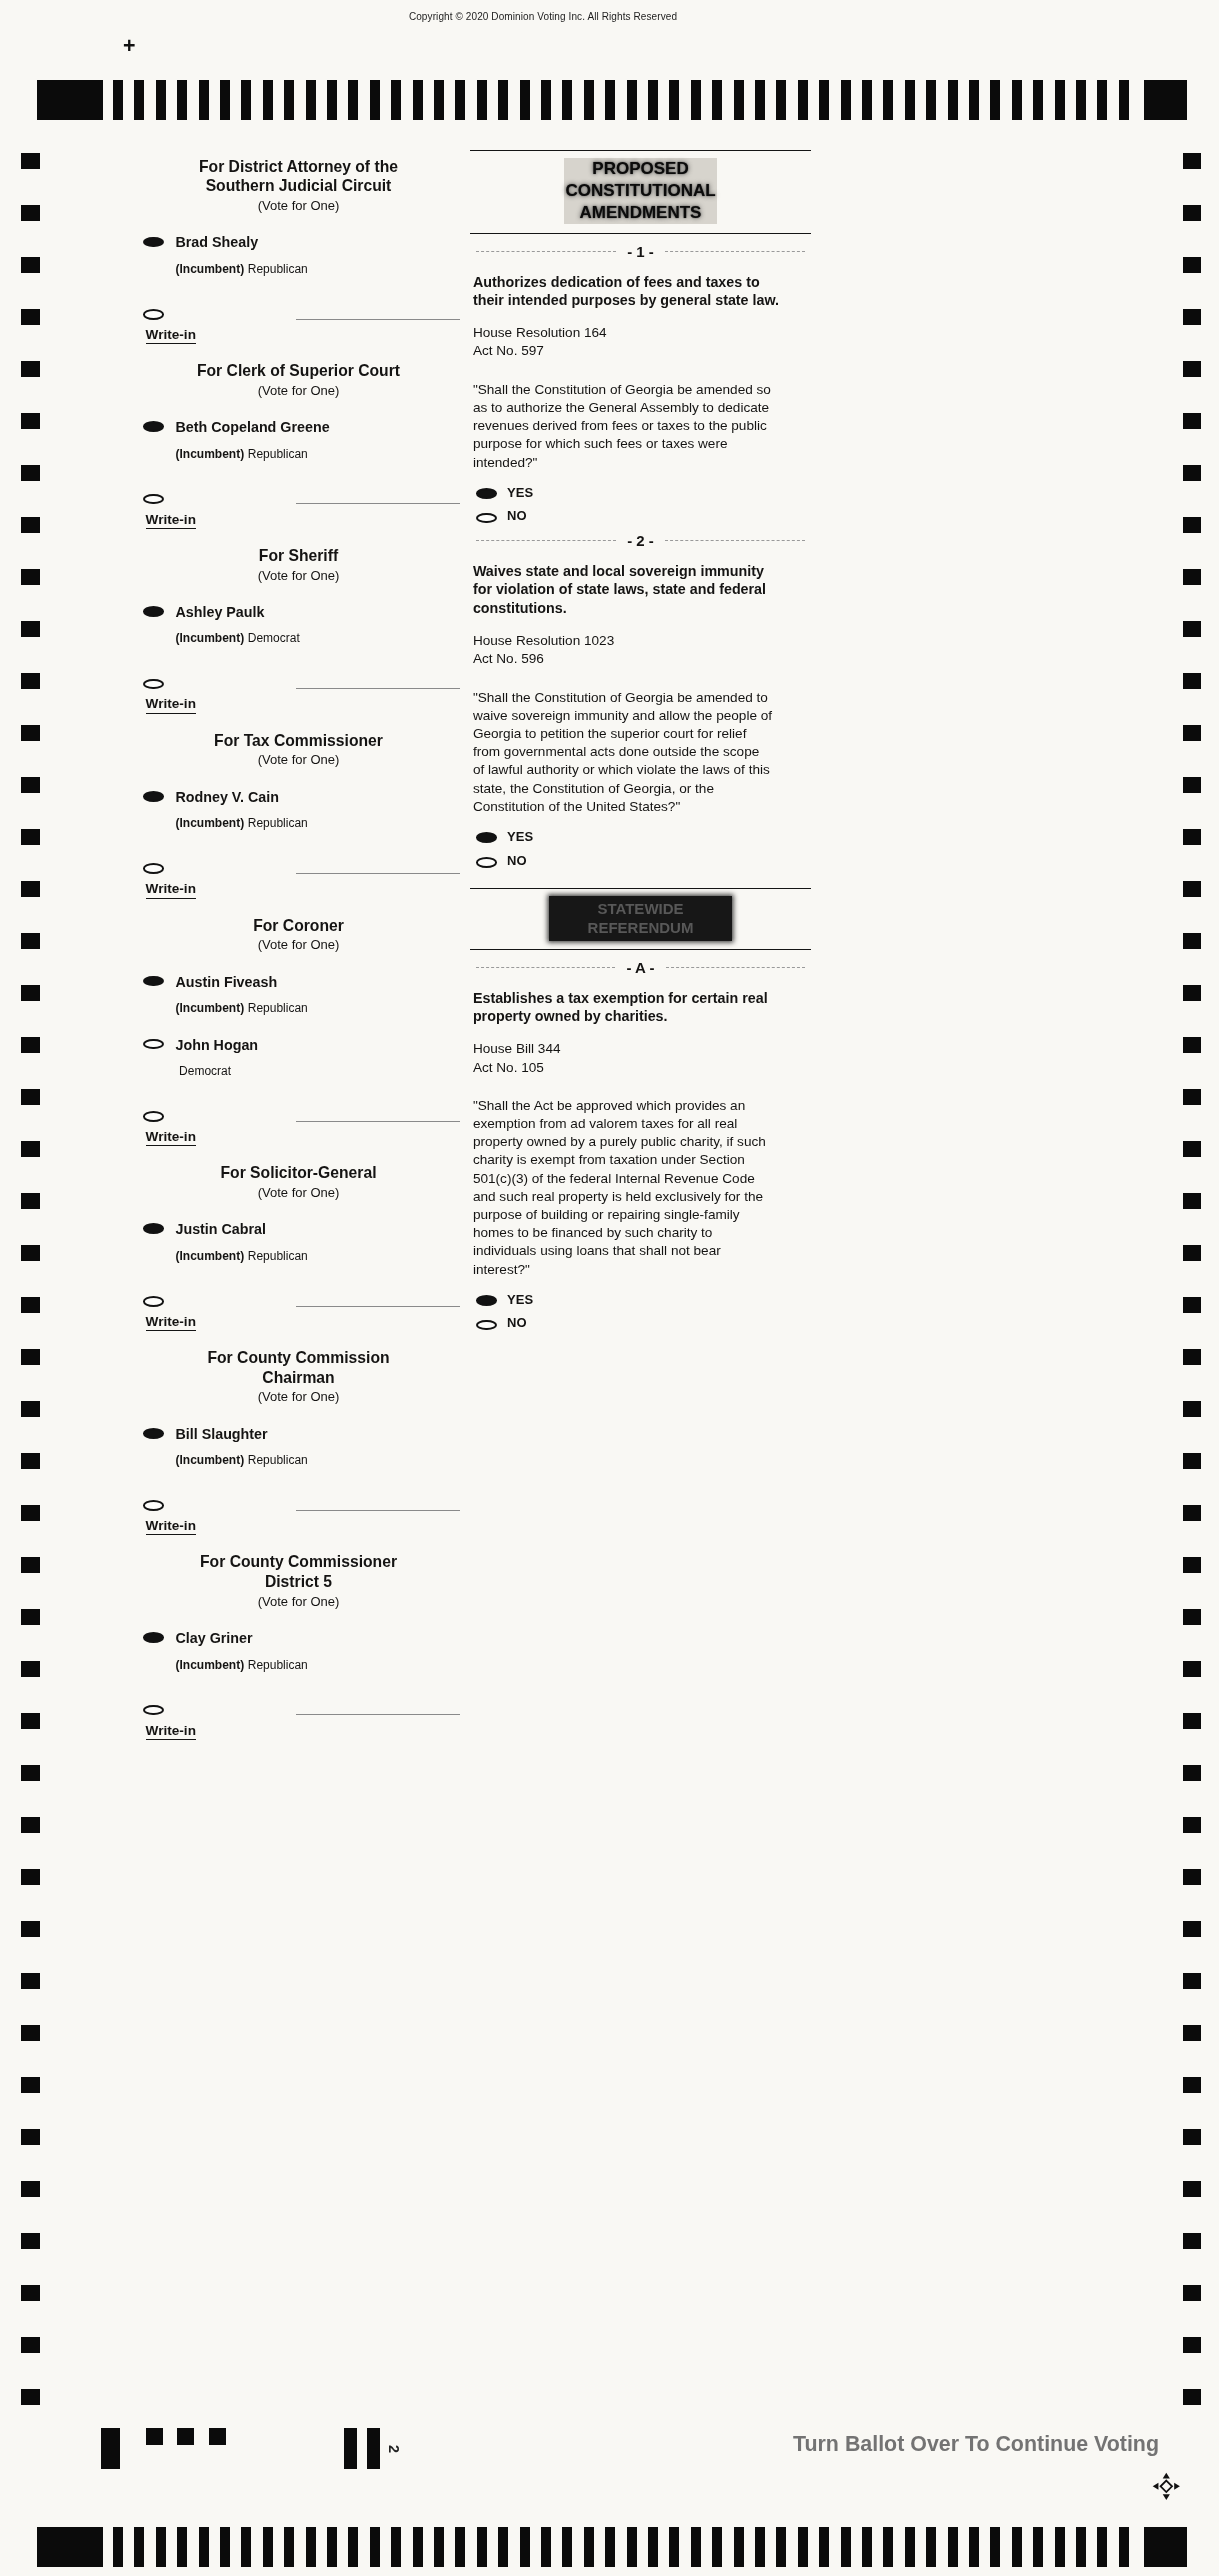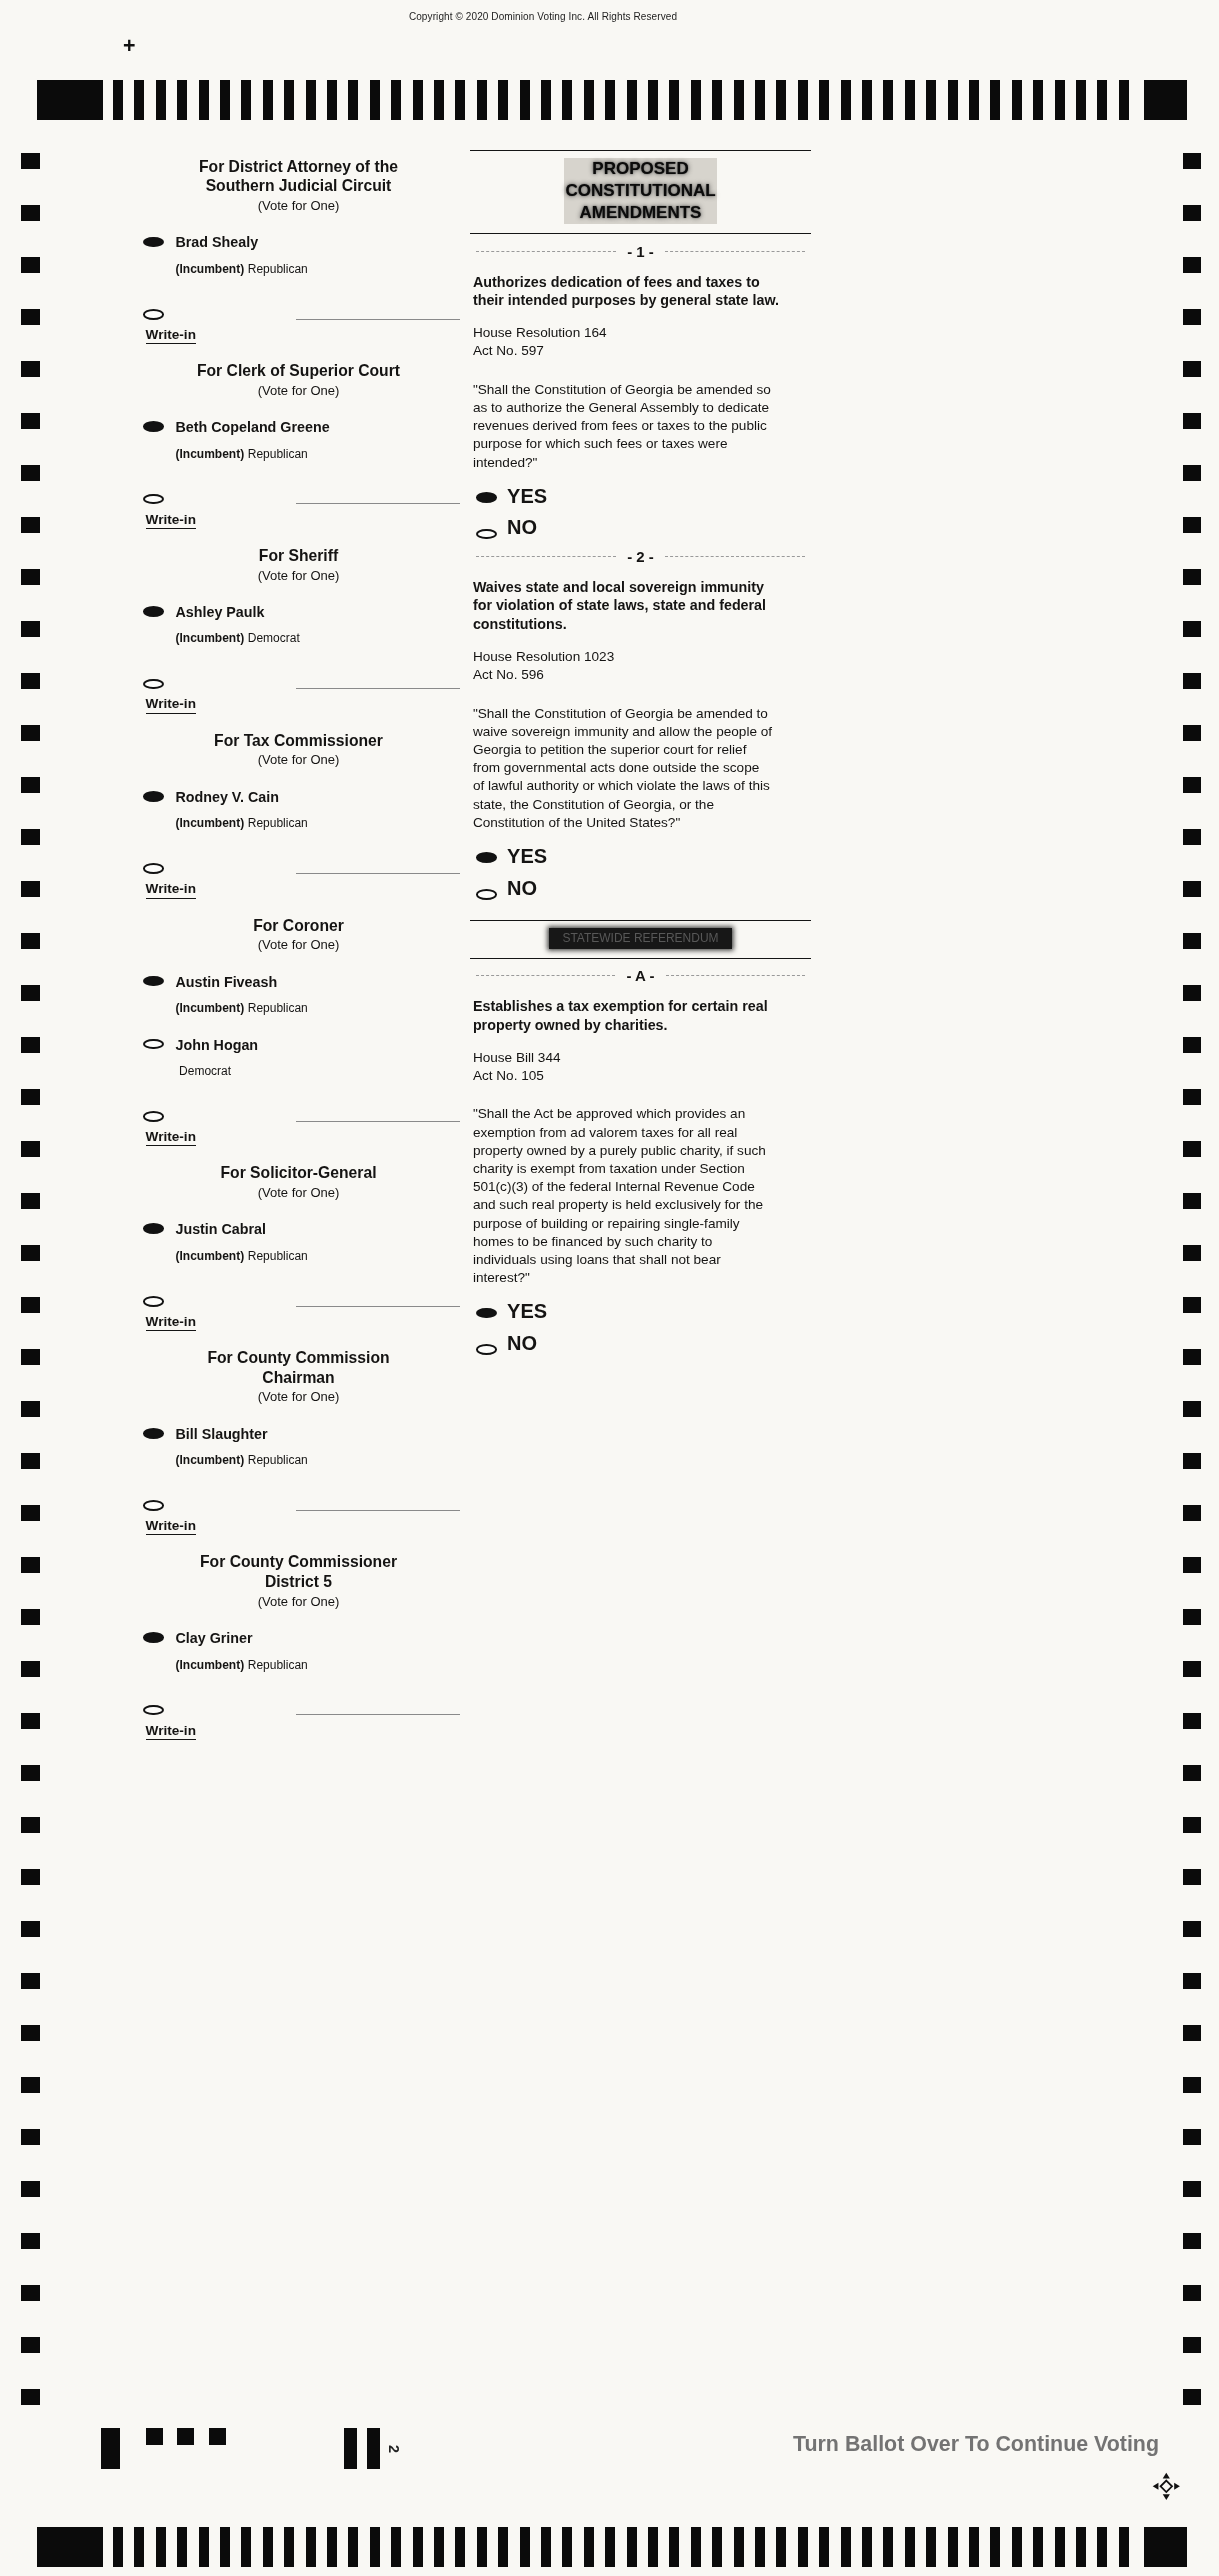--- a/index.html
+++ b/index.html
@@ -63,33 +63,33 @@
   .writein-label { font-weight:bold; font-size:13.6px; border-bottom:1.4px solid #151515;
     padding-bottom:1.4px; display:inline-block; }
 
   
   .hdr-box { border-top:1.4px solid #151515; border-bottom:1.4px solid #151515; padding:7.1px 0 8.6px; }
   .hdr-box.second { margin-top:20px; }
   .hdr-amend { font-weight:bold; font-size:17px; text-align:center; line-height:1.3;
     width:153px; margin:0 auto; color:#0b0b0b; background:#d7d4cd;
     text-shadow:0 0 5.7px rgba(70,70,70,.95), 0 0 1.4px rgba(0,0,0,.65); }
   .hdr-ref-wrap { text-align:center; }
-  .hdr-ref { display:inline-block; background:#171717; color:#585858; font-weight:normal;
-    font-size:12px; line-height:1.3; width:183px; padding:2.9px 0;
+  .hdr-ref { display:inline-block; background:#171717; color:#585858; font-weight:bold;
+    font-size:15px; line-height:1.3; width:183px; padding:2.9px 0;
     box-shadow:0 0 5px 2.1px rgba(20,20,20,.85); }
   .measure { margin-top:8.6px; }
   .num-row { display:flex; align-items:center; margin:8.6px 5.7px 0; }
   .dash { flex:1; border-top:1.4px dashed #9a9a9a; }
   .m-num { margin:0 11.4px; font-weight:bold; font-size:15px; }
   .m-summary { font-weight:bold; font-size:14.3px; line-height:1.3; margin:13px 31px 0 2.9px; }
   .m-refs { font-size:13.6px; line-height:1.35; margin:14.3px 0 0 2.9px; }
   .m-question { font-size:13.6px; line-height:1.34; margin:20px 37px 0 2.9px; }
   .choice { margin:13px 0 0 5.7px; display:flex; gap:10px; align-items:center; }
   .choice + .choice { margin-top:8.6px;align-items:flex-end; }
-  .choice-label { font-weight:bold; font-size:20px; }
+  .choice-label { font-weight:bold; font-size:13px; }
 </style>
 </head>
 <body>
 
 <div class="page">
 
   <div class="copyright">Copyright © 2020 Dominion Voting Inc. All Rights Reserved</div>
   <div class="plus-mark">+</div>
   <div class="timing-row top">
     <div class="t-block-l"></div>

